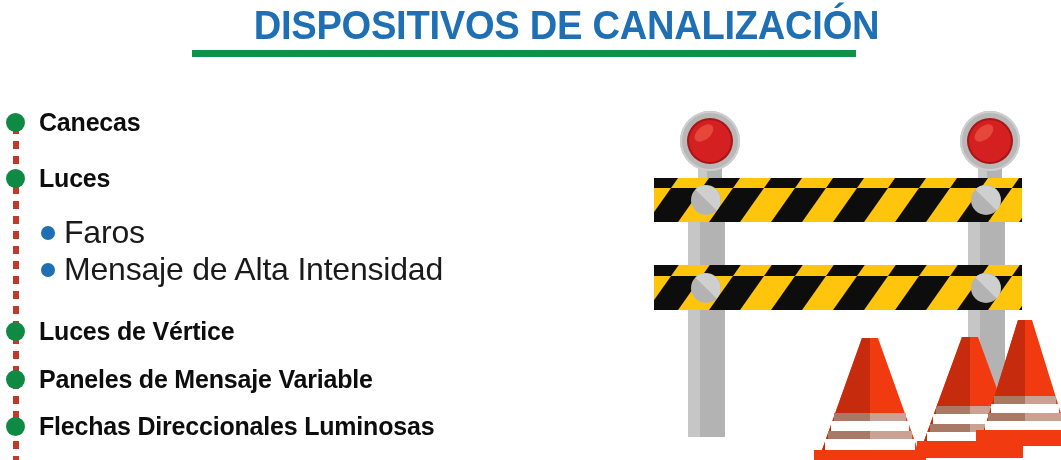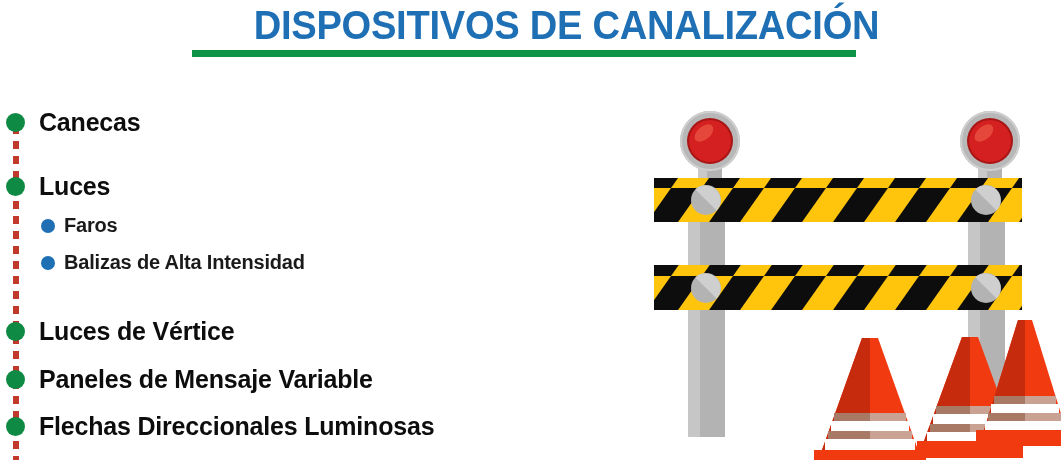--- a/index.html
+++ b/index.html
@@ -93,22 +93,22 @@
   .bullet-sub {
     width: 14px;
     height: 14px;
     border-radius: 50%;
     background: #1f6fb5;
     flex: 0 0 auto;
     position: relative;
     z-index: 2;
   }
   .label-sub {
-    font-size: 20px;
-    font-weight: bold;
+    font-size: 32px;
+    font-weight: normal;
     color: #1a1a1a;
     margin-left: 9px;
     letter-spacing: -0.2px;
   }
 
   
   #illustration {
     position: absolute;
     left: 640px;
     top: 100px;
@@ -129,33 +129,33 @@
 
   <div id="outline">
 
     <div id="connector-vertical"></div>
 
     <div class="outline-item" style="left:6px; top:4px;">
       <span class="bullet-main"></span>
       <span class="label-main">Canecas</span>
     </div>
 
-    <div class="outline-item" style="left:6px; top:68px;">
+    <div class="outline-item" style="left:6px; top:60px;">
       <span class="bullet-main"></span>
       <span class="label-main">Luces</span>
     </div>
 
     <div class="outline-item" style="left:41px; top:110px;">
       <span class="bullet-sub"></span>
       <span class="label-sub">Faros</span>
     </div>
 
     <div class="outline-item" style="left:41px; top:147px;">
       <span class="bullet-sub"></span>
-      <span class="label-sub">Balizas de Alta Intensidad</span>
+      <span class="label-sub">Mensaje de Alta Intensidad</span>
     </div>
 
 
     <div class="outline-item" style="left:6px; top:213px;">
       <span class="bullet-main"></span>
       <span class="label-main">Luces de Vértice</span>
     </div>
 
     <div class="outline-item" style="left:6px; top:261px;">
       <span class="bullet-main"></span>

